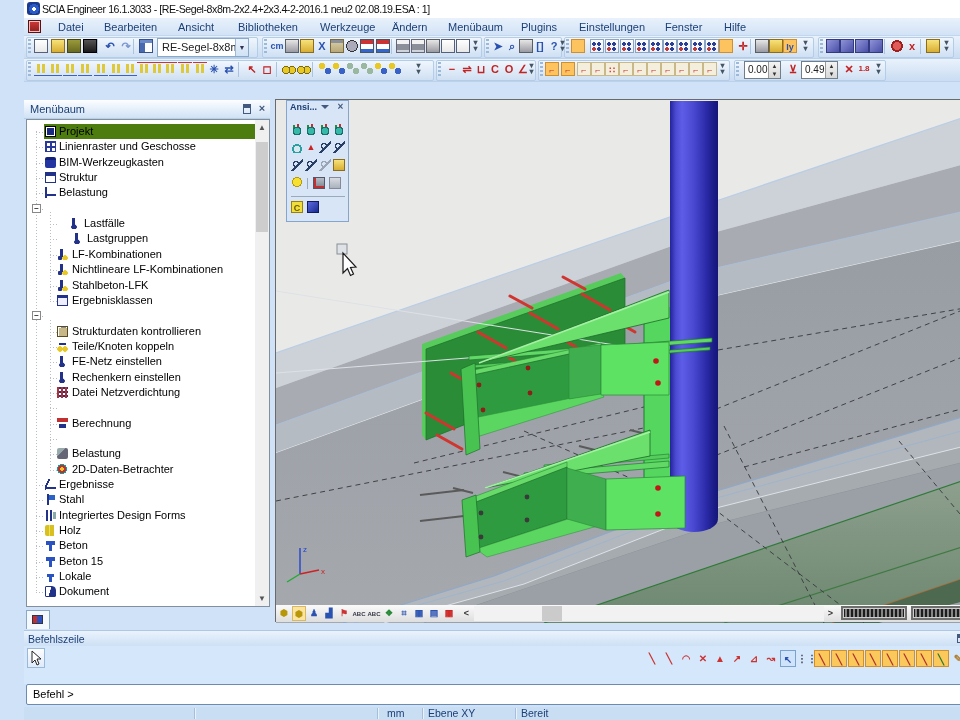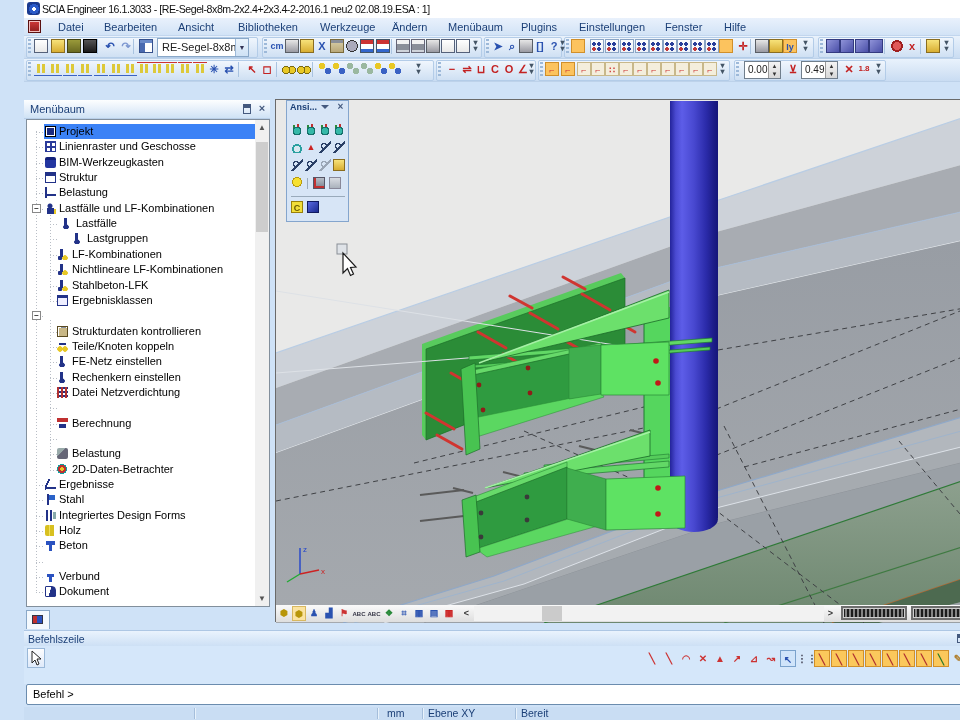--- a/index.html
+++ b/index.html
@@ -254,21 +254,21 @@
  <b class="chev" style="left:850px">▾<br>▾</b>
 </div>
 <div id="lp-head" class="abs"><span style="margin-left:6px">Menübaum</span>
 <b style="position:absolute;left:219px;top:4px;width:8px;height:10px;border:1px solid #44597e;border-top-width:4px"></b>
 <b style="position:absolute;left:232px;top:2px;width:12px;height:12px;color:#44597e;font-size:11px;line-height:12px;text-align:center;font-weight:bold">×</b></div>
 <div id="lp-tree" class="abs">
     <i style="position:absolute;left:9px;top:11px;width:1px;height:461px;background:repeating-linear-gradient(#b9bec6 0 1px,transparent 1px 3px)"></i>
     <i style="position:absolute;left:23px;top:92px;width:1px;height:88px;background:repeating-linear-gradient(#b9bec6 0 1px,transparent 1px 3px)"></i>
     <i style="position:absolute;left:23px;top:200px;width:1px;height:149px;background:repeating-linear-gradient(#b9bec6 0 1px,transparent 1px 3px)"></i>
     <i style="position:absolute;left:9px;top:12px;width:9px;height:1px;background:repeating-linear-gradient(90deg,#b9bec6 0 1px,transparent 1px 3px)"></i>
-    <div class="trow" style="left:17px;top:4px;width:212px;background:#3b82f6">
+    <div class="trow" style="left:17px;top:4px;width:212px;background:#4d7c0f">
       <b class="tico" style="left:1px;background:#1a2a80;box-shadow:inset 1px 1px 0 #fff,inset -1px -1px 0 #fff;border:1px solid #000;"></b>
       <span style="position:absolute;left:15px;top:0">Projekt</span>
     </div>
     <i style="position:absolute;left:9px;top:27px;width:9px;height:1px;background:repeating-linear-gradient(90deg,#b9bec6 0 1px,transparent 1px 3px)"></i>
     <div class="trow" style="left:0;top:19px;width:229px">
       <b class="tico" style="left:18px;background:repeating-linear-gradient(90deg,#2a3a9a 0 2px,transparent 2px 5px),repeating-linear-gradient(#2a3a9a 0 2px,transparent 2px 5px);"></b>
       <span style="position:absolute;left:32px;top:0">Linienraster und Geschosse</span>
     </div>
     <i style="position:absolute;left:9px;top:43px;width:9px;height:1px;background:repeating-linear-gradient(90deg,#b9bec6 0 1px,transparent 1px 3px)"></i>
     <div class="trow" style="left:0;top:35px;width:229px">
@@ -280,26 +280,22 @@
       <b class="tico" style="left:18px;background:#fff;border:1px solid #223288;box-shadow:inset 0 3px 0 #223288;"></b>
       <span style="position:absolute;left:32px;top:0">Struktur</span>
     </div>
     <i style="position:absolute;left:9px;top:73px;width:9px;height:1px;background:repeating-linear-gradient(90deg,#b9bec6 0 1px,transparent 1px 3px)"></i>
     <div class="trow" style="left:0;top:65px;width:229px">
       <b class="tico" style="left:18px;background:linear-gradient(#223288 0 2px,transparent 2px) bottom/11px 4px no-repeat;box-shadow:inset 2px 0 0 #223288;"></b>
       <span style="position:absolute;left:32px;top:0">Belastung</span>
     </div>
     <i style="position:absolute;left:9px;top:89px;width:9px;height:1px;background:repeating-linear-gradient(90deg,#b9bec6 0 1px,transparent 1px 3px)"></i>
     <b class="texp" style="left:5px;top:84px">−</b>
-    <div class="trow" style="left:0;top:81px;width:229px">
-      <b class="tico" style="left:18px;background:radial-gradient(circle at 5px 3px,#223288 0 2px,transparent 3px),linear-gradient(#223288,#223288) 2px 5px/7px 6px no-repeat,linear-gradient(#e8c825,#e8c825) 7px 6px/4px 5px no-repeat;"></b>
-      <span style="position:absolute;left:32px;top:0">Lastfälle und LF-Kombinationen</span>
-    </div>
     <i style="position:absolute;left:23px;top:104px;width:7px;height:1px;background:repeating-linear-gradient(90deg,#b9bec6 0 1px,transparent 1px 3px)"></i>
-    <div class="trow" style="left:4px;top:96px;width:229px">
+    <div class="trow" style="left:12px;top:96px;width:229px">
       <b class="tico" style="left:30px;background:linear-gradient(#223288,#223288) 3px 0/3px 9px no-repeat,radial-gradient(circle at 5px 9px,#223288 0 2.5px,transparent 3px);"></b>
       <span style="position:absolute;left:45px;top:0">Lastfälle</span>
     </div>
     <i style="position:absolute;left:23px;top:119px;width:7px;height:1px;background:repeating-linear-gradient(90deg,#b9bec6 0 1px,transparent 1px 3px)"></i>
     <div class="trow" style="left:15px;top:111px;width:229px">
       <b class="tico" style="left:30px;background:linear-gradient(#223288,#223288) 3px 0/3px 9px no-repeat,radial-gradient(circle at 5px 9px,#223288 0 2.5px,transparent 3px);"></b>
       <span style="position:absolute;left:45px;top:0">Lastgruppen</span>
     </div>
     <i style="position:absolute;left:23px;top:135px;width:7px;height:1px;background:repeating-linear-gradient(90deg,#b9bec6 0 1px,transparent 1px 3px)"></i>
     <div class="trow" style="left:0;top:127px;width:229px">
@@ -384,24 +380,28 @@
     <div class="trow" style="left:0;top:403px;width:229px">
       <b class="tico" style="left:18px;background:linear-gradient(90deg,#d8c020 0 4px,#f0e060 4px 5px,#d8c020 5px 9px,transparent 9px);border-radius:2px;"></b>
       <span style="position:absolute;left:32px;top:0">Holz</span>
     </div>
     <i style="position:absolute;left:9px;top:426px;width:9px;height:1px;background:repeating-linear-gradient(90deg,#b9bec6 0 1px,transparent 1px 3px)"></i>
     <div class="trow" style="left:0;top:418px;width:229px">
       <b class="tico" style="left:18px;background:linear-gradient(#2a52c0,#2a52c0) 1px 1px/9px 4px no-repeat,linear-gradient(#2a52c0,#2a52c0) 4px 4px/3px 7px no-repeat;"></b>
       <span style="position:absolute;left:32px;top:0">Beton</span>
     </div>
     <i style="position:absolute;left:9px;top:442px;width:9px;height:1px;background:repeating-linear-gradient(90deg,#b9bec6 0 1px,transparent 1px 3px)"></i>
+    <div class="trow" style="left:0;top:434px;width:229px">
+      <b class="tico" style="left:18px;background:linear-gradient(#2a52c0,#2a52c0) 1px 1px/9px 4px no-repeat,linear-gradient(#2a52c0,#2a52c0) 4px 4px/3px 7px no-repeat;"></b>
+      <span style="position:absolute;left:32px;top:0">Beton 15</span>
+    </div>
     <i style="position:absolute;left:9px;top:457px;width:9px;height:1px;background:repeating-linear-gradient(90deg,#b9bec6 0 1px,transparent 1px 3px)"></i>
     <div class="trow" style="left:0;top:449px;width:229px">
       <b class="tico" style="left:18px;background:linear-gradient(#2a52c0,#2a52c0) 2px 3px/7px 3px no-repeat,linear-gradient(#2a52c0,#2a52c0) 4px 5px/3px 6px no-repeat;"></b>
-      <span style="position:absolute;left:32px;top:0">Verbund</span>
+      <span style="position:absolute;left:32px;top:0">Lokale</span>
     </div>
     <i style="position:absolute;left:9px;top:472px;width:9px;height:1px;background:repeating-linear-gradient(90deg,#b9bec6 0 1px,transparent 1px 3px)"></i>
     <div class="trow" style="left:0;top:464px;width:229px">
       <b class="tico" style="left:18px;background:linear-gradient(105deg,#fff 0 45%,#223288 46%);border:1px solid #223288;border-radius:1px 4px 1px 1px;"></b>
       <span style="position:absolute;left:32px;top:0">Dokument</span>
     </div>
     <div class="trow" style="left:0;top:484px;width:229px">
       <b class="tico" style="left:18px;background:linear-gradient(#223288,#223288) 2px 0/2px 11px no-repeat,linear-gradient(#2a62c8,#2a62c8) 4px 1px/6px 5px no-repeat;"></b>
       <span style="position:absolute;left:32px;top:0">Bemessung</span>
     </div>

